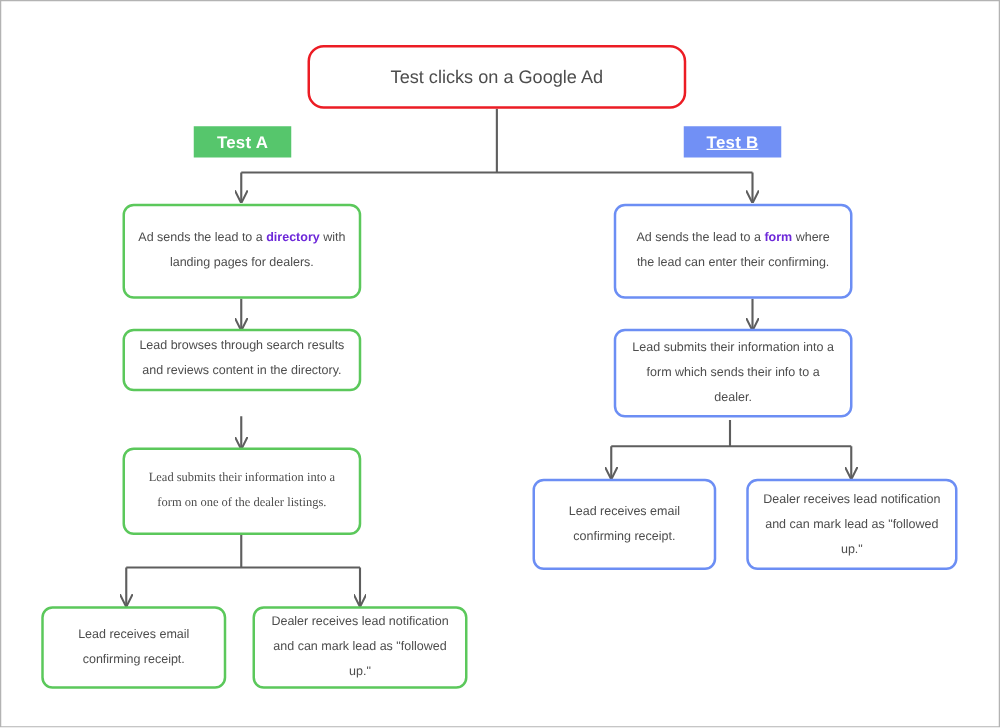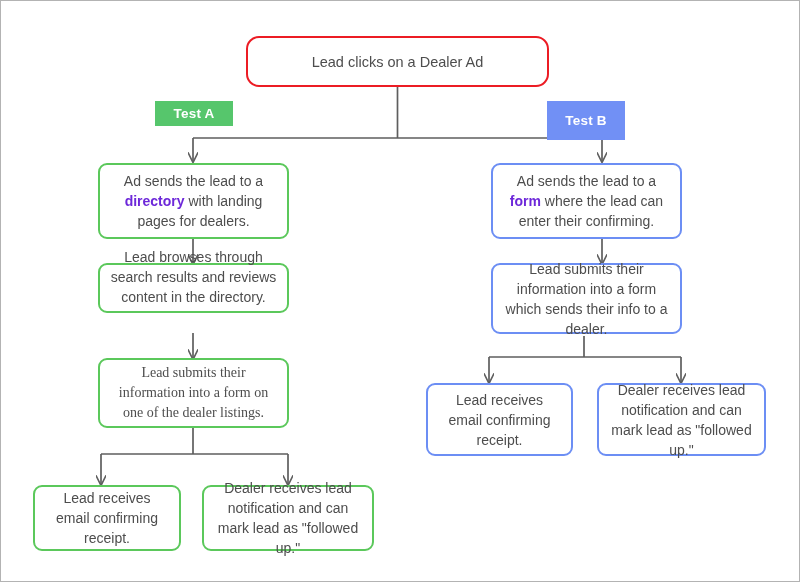--- a/index.html
+++ b/index.html
@@ -29,21 +29,21 @@
   }
   .node {
     position: absolute;
     box-sizing: border-box;
     display: flex;
     align-items: center;
     justify-content: center;
     text-align: center;
     background: #ffffff;
     color: #4d4d4d;
-    font-size: 14px;
+    font-size: 10px;
     line-height: 20px;
     padding: 4px 10px;
   }
   .node .txt { display: block; width: 100%; }
   .node b { font-weight: bold; color: #6d28d9; }
 
   .node--root {
     border: 2px solid #ec1c24;
     border-radius: 13px;
     font-size: 14.5px;
@@ -103,27 +103,27 @@
       <path d="M 601 238 L 601 262" marker-end="url(#arrow)"></path>
 
       <path d="M 583 335 L 583 356"></path>
       <path d="M 488 356 L 680 356"></path>
       <path d="M 488 356 L 488 381" marker-end="url(#arrow)"></path>
       <path d="M 680 356 L 680 381" marker-end="url(#arrow)"></path>
     </g>
   </svg>
 
   <div class="node node--root" style="left:245px; top:35px; width:303px; height:51px;">
-    <span class="txt">Lead clicks on a Dealer Ad</span>
+    <span class="txt">Test clicks on a Google Ad</span>
   </div>
 
   <div class="badge badge--a" style="left:154px; top:100px; width:78px; height:25px;">
     <span>Test A</span>
   </div>
-  <div class="badge badge--b" style="left:546px; top:100px; width:78px; height:39px;">
+  <div class="badge badge--b" style="left:546px; top:100px; width:78px; height:25px;text-decoration:underline;">
     <span>Test B</span>
   </div>
 
   <div class="node node--green" style="left:97px; top:162px; width:191px; height:76px;">
     <span class="txt">
       <span>Ad sends the lead to a </span><b>directory</b><span> with landing pages for dealers.</span>
     </span>
   </div>
 
   <div class="node node--green" style="left:97px; top:262px; width:191px; height:50px;align-items:flex-end;">

